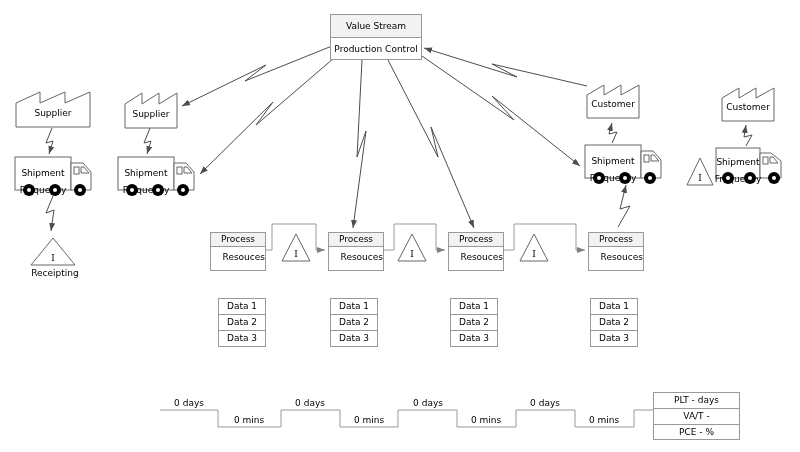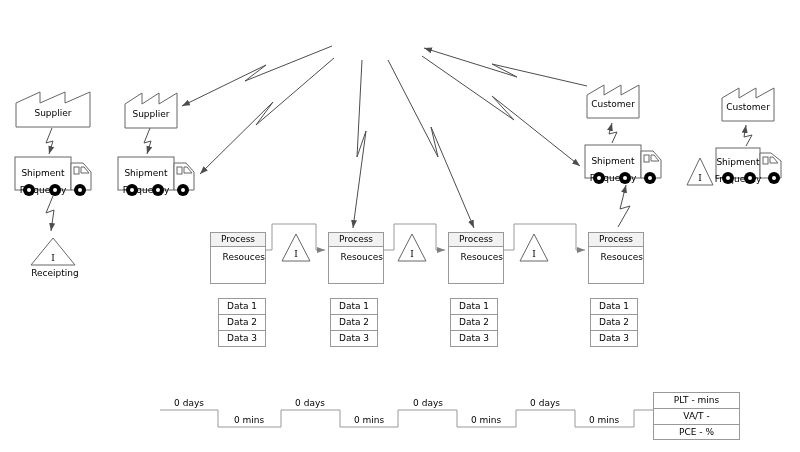--- a/index.html
+++ b/index.html
@@ -6,21 +6,21 @@
   .canvas{position:relative;width:800px;height:452px;background:#ffffff;overflow:hidden;
           font-family:"DejaVu Sans",sans-serif;font-size:9px;color:#000;}
   .abs{position:absolute;box-sizing:border-box;}
   .vbox{border:1px solid #999;background:#fff;text-align:center;}
   .vbox .hdr{background:#f2f2f2;border-bottom:1px solid #999;}
   .pcbox{left:330px;top:14px;width:92px;height:46px;}
   .pcbox .hdr{height:22px;line-height:22px;}
   .pcbox .bdy{height:22px;line-height:22px;}
   .proc .hdr{height:13px;line-height:13px;}
   .proc .bdy{height:21px;line-height:21px;text-align:right;}
-  .proc{top:232px;width:56px;height:52px;}
+  .proc{top:232px;width:56px;height:39px;}
   .databox{top:298px;width:48px;}
   .databox .row{height:15px;line-height:15px;border:1px solid #999;background:#fff;
                 text-align:center;margin-top:-1px;}
   .databox .row:first-child{margin-top:0;}
   .sumbox{left:653px;top:392px;width:87px;height:48px;border:1px solid #999;background:#fff;}
   .sumbox .row{height:15px;line-height:15px;text-align:center;border-bottom:1px solid #999;}
   .sumbox .row:last-child{border-bottom:none;}
   svg text{font-family:"DejaVu Sans",sans-serif;font-size:9px;fill:#000;}
   svg text.inv{font-family:"DejaVu Serif",serif;font-size:9px;}
 </style>
@@ -168,20 +168,24 @@
     <text x="310" y="406" text-anchor="middle">0 days</text>
     <text x="428" y="406" text-anchor="middle">0 days</text>
     <text x="545" y="406" text-anchor="middle">0 days</text>
     <text x="249" y="423" text-anchor="middle">0 mins</text>
     <text x="369" y="423" text-anchor="middle">0 mins</text>
     <text x="486" y="423" text-anchor="middle">0 mins</text>
     <text x="604" y="423" text-anchor="middle">0 mins</text>
   </g>
 </svg>
 
+<div class="abs vbox pcbox">
+  <div class="hdr">Value Stream</div>
+  <div class="bdy">Production Control</div>
+</div>
 
 <div class="abs vbox proc" style="left:210px">
   <div class="hdr">Process</div>
   <div class="bdy">Resouces</div>
 </div>
 <div class="abs vbox proc" style="left:328px">
   <div class="hdr">Process</div>
   <div class="bdy">Resouces</div>
 </div>
 <div class="abs vbox proc" style="left:448px">
@@ -208,18 +212,18 @@
   <div class="row">Data 2</div>
   <div class="row">Data 3</div>
 </div>
 <div class="abs databox" style="left:590px">
   <div class="row">Data 1</div>
   <div class="row">Data 2</div>
   <div class="row">Data 3</div>
 </div>
 
 <div class="abs sumbox">
-  <div class="row">PLT - mins</div>
+  <div class="row">PLT - days</div>
   <div class="row">VA/T -</div>
   <div class="row">PCE - %</div>
 </div>
 
 </div>
 
 </body></html>

